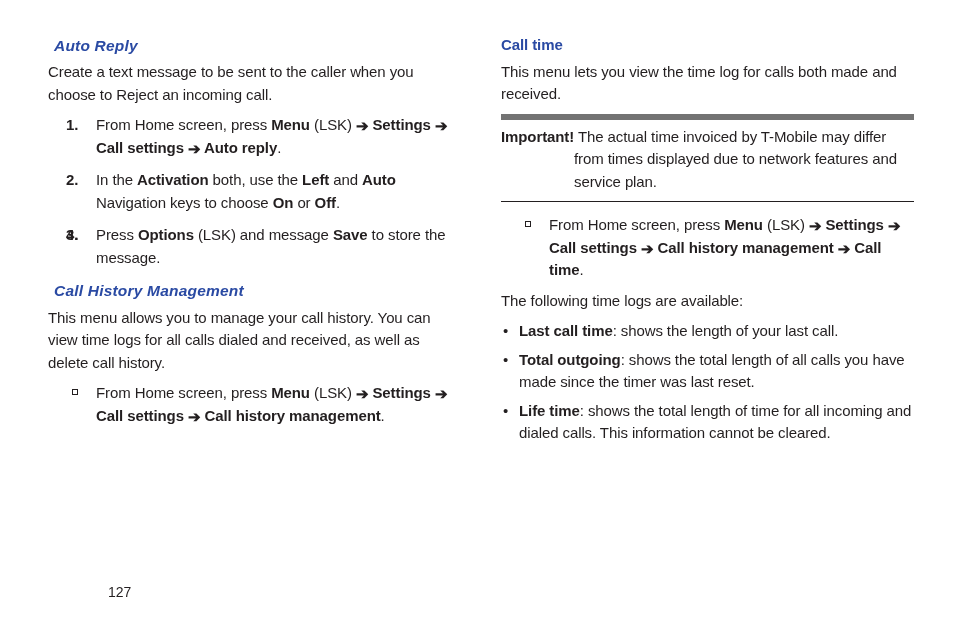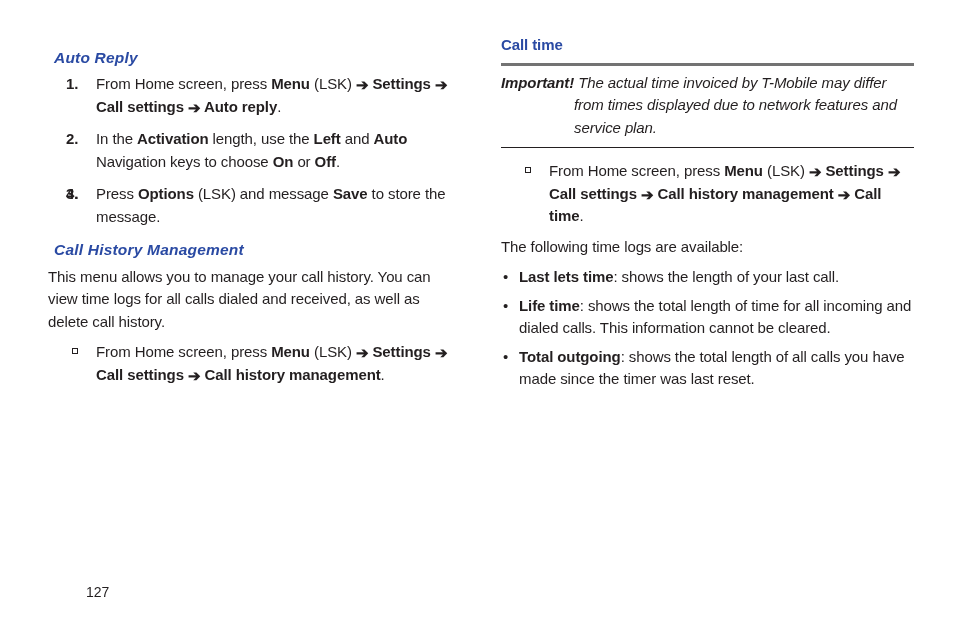--- a/index.html
+++ b/index.html
@@ -20,21 +20,21 @@
     position: relative;
   }
   .col {
     width: 420px;
     box-sizing: border-box;
     font-size: 15px;
     line-height: 1.5;
     font-stretch: condensed;
     letter-spacing: -0.1px;
   }
-  .col.left { margin-right: 40px; margin-top: 12px; }
+  .col.left { margin-right: 40px; }
   .h-blue-italic {
     color: #2a4aa3;
     font-weight: bold;
     font-style: italic;
     font-size: 15.5px;
     margin: 0 0 4px 6px;
     letter-spacing: 0.2px;
   }
   .h-blue {
     color: #2a4aa3;
@@ -69,25 +69,24 @@
     content: "";
     position: absolute;
     left: 24px;
     top: 7px;
     width: 6px;
     height: 6px;
     border: 1.5px solid #231f20;
     box-sizing: border-box;
   }
   .important-block {
-    border-top: 3px solid #737373;
+    border-top: 6px solid #737373;
     border-bottom: 1px solid #231f20;
     padding: 6px 0 8px 0;
     margin: 6px 0 12px 0;
-    font-style: italic;
   }
   .important-block .txt {
     padding-left: 73px;
     text-indent: -73px;
     display: block;
   }
   ul.bullets {
     list-style: none;
     margin: 0;
     padding: 0;
@@ -105,46 +104,47 @@
     font-size: 15px;
   }
   b { font-weight: bold; }
   .arrow {
     font-weight: bold;
     display: inline-block;
     transform: translateY(1px);
   }
   .page-num {
     position: absolute;
-    left: 86px;
+    left: 108px;
     bottom: 36px;
     font-size: 14px;
   }
 </style>
 </head>
 <body>
 
 <div class="page">
 
   <div class="col left">
 
     <h3 class="h-blue-italic">Auto Reply</h3>
+    <p class="intro">Create a text message to be sent to the caller when you choose to Reject an incoming call.</p>
 
     <ol class="steps">
       <li>
         <span class="num">1.</span>
         <span>
           <span>From Home screen, press </span><b>Menu</b><span> (LSK) </span><b class="arrow">➔</b><b> Settings </b><b class="arrow">➔</b>
           <b>Call settings </b><b class="arrow">➔</b><b> Auto reply</b><span>.</span>
         </span>
       </li>
       <li>
         <span class="num">2.</span>
         <span>
-          <span>In the </span><b>Activation</b><span> length, use the </span><b>Left</b><span> and </span><b>Auto</b><span> Navigation keys to choose </span><b>On</b><span> or </span><b>Off</b><span>.</span>
+          <span>In the </span><b>Activation</b><span> both, use the </span><b>Left</b><span> and </span><b>Auto</b><span> Navigation keys to choose </span><b>On</b><span> or </span><b>Off</b><span>.</span>
         </span>
       </li>
       <li>
         <span class="num">3.</span>
       </li>
       <li>
         <span class="num">4.</span>
         <span>
           <span>Press </span><b>Options</b><span> (LSK) and message </span><b>Save</b><span> to store the message.</span>
         </span>
@@ -156,41 +156,42 @@
 
     <div class="sq-item">
       <span>From Home screen, press </span><b>Menu</b><span> (LSK) </span><b class="arrow">➔</b><b> Settings </b><b class="arrow">➔</b>
       <b>Call settings </b><b class="arrow">➔</b><b> Call history management</b><span>.</span>
     </div>
   </div>
 
   <div class="col right">
 
     <h4 class="h-blue">Call time</h4>
+    <p class="intro">This menu lets you view the time log for calls both made and received.</p>
 
     <div class="important-block">
       <span class="txt">
         <b>Important!</b><span> The actual time invoiced by T-Mobile may differ from times displayed due to network features and service plan.</span>
       </span>
     </div>
 
     <div class="sq-item">
       <span>From Home screen, press </span><b>Menu</b><span> (LSK) </span><b class="arrow">➔</b><b> Settings </b><b class="arrow">➔</b>
       <b>Call settings </b><b class="arrow">➔</b><b> Call history management </b><b class="arrow">➔</b><b> Call time</b><span>.</span>
     </div>
 
     <p>The following time logs are available:</p>
 
     <ul class="bullets">
       <li>
-        <b>Last lets time</b><span>: shows the length of your last call.</span>
+        <b>Last call time</b><span>: shows the length of your last call.</span>
+      </li>
+      <li>
+        <b>Total outgoing</b><span>: shows the total length of all calls you have made since the timer was last reset.</span>
       </li>
       <li>
         <b>Life time</b><span>: shows the total length of time for all incoming and dialed calls. This information cannot be cleared.</span>
-      </li>
-      <li>
-        <b>Total outgoing</b><span>: shows the total length of all calls you have made since the timer was last reset.</span>
       </li>
     </ul>
   </div>
 
   <div class="page-num">127</div>
 </div>
 
 </body></html>

